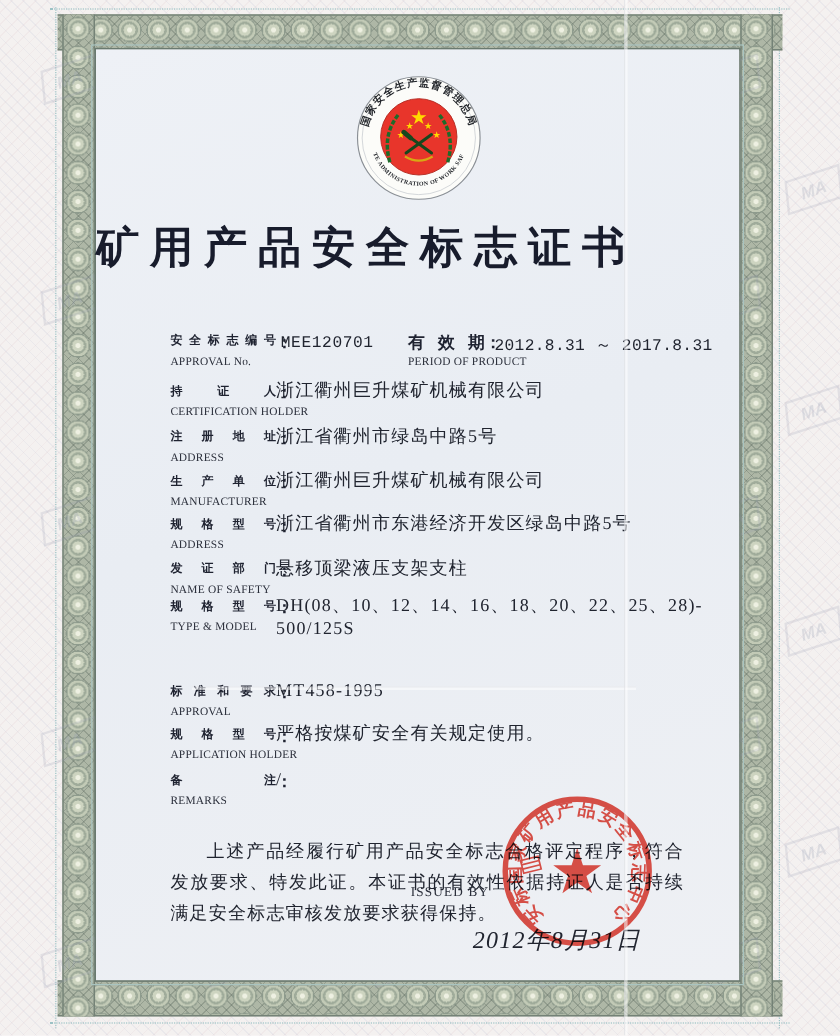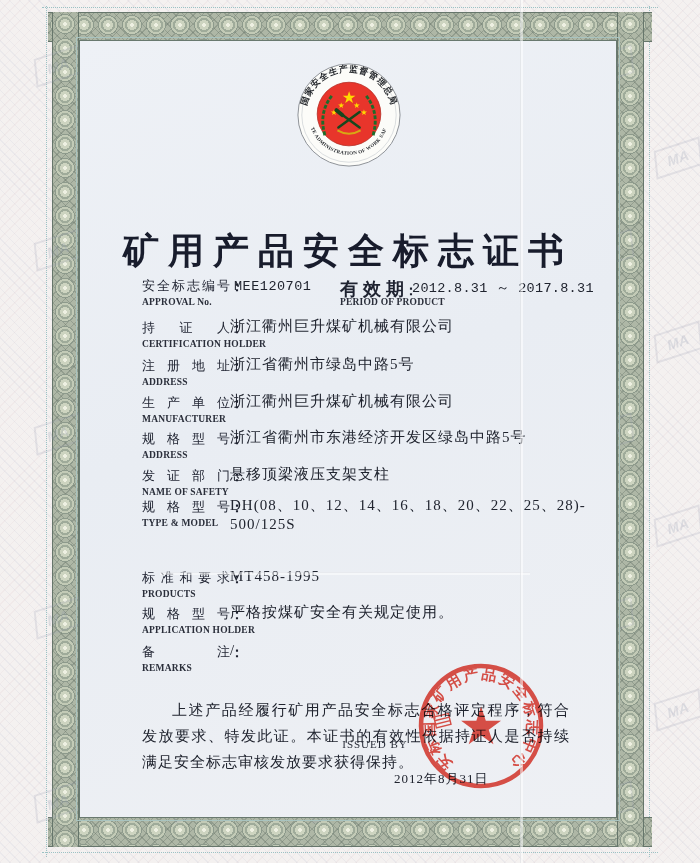--- a/index.html
+++ b/index.html
@@ -46,60 +46,60 @@
     pointer-events:none;
   }
   .wm span{
     font-family:"Liberation Sans",sans-serif;font-style:italic;font-weight:bold;
     font-size:14px;color:rgba(148,156,175,.24);transform:skewX(12deg);
   }
   
   .emblem{position:absolute;left:216px;top:21px;}
   
   .title{
-    position:absolute;left:0;top:141px;width:100%;text-align:center;
-    font-size:36px;font-weight:bold;color:#181c2c;letter-spacing:9px;white-space:nowrap;margin-top:45px;
+    position:absolute;left:0;top:141px;width:100%;text-align:left;
+    font-size:36px;font-weight:bold;color:#181c2c;letter-spacing:9px;white-space:nowrap;
   }
   .subtitle{
     position:absolute;left:0;top:189px;width:100%;text-align:center;
     font-size:15px;font-weight:bold;color:#1c2130;letter-spacing:.4px;white-space:nowrap;
   }
   
   .f-label{
     display:inline-block;width:88px;text-align:justify;text-align-last:justify;
-    font-size:13px;font-weight:normal;color:#1e2230;vertical-align:top;
+    font-size:10px;font-weight:bold;color:#1e2230;vertical-align:top;
   }
   .f-colon{font-size:14px;font-weight:bold;color:#1e2230;}
   .f-en{
     position:absolute;left:0;top:20px;font-size:9.5px;color:#2a2e3a;
-    letter-spacing:.2px;white-space:nowrap;font-weight:bold;
+    letter-spacing:.2px;white-space:nowrap;font-weight:normal;
   }
   .field-row{position:absolute;left:62px;height:34px;}
   .f-label-wrap{position:absolute;left:0;top:0;width:110px;}
   .f-value{
     position:absolute;left:88px;top:-2px;width:372px;
     font-size:15px;color:#20242f;letter-spacing:1px;line-height:19px;white-space:pre-line;
   }
   
   .approval-row{position:absolute;left:62px;top:236px;}
   .ap-label-wrap{position:absolute;left:0;top:0;width:110px;}
   .ap-value{position:absolute;left:92px;top:2px;font-family:"Liberation Mono","DejaVu Sans Mono",monospace;font-size:13.5px;color:#20242f;letter-spacing:.5px;white-space:nowrap;}
   .va-label-wrap{position:absolute;left:198px;top:0;width:80px;}
-  .va-label{display:inline-block;width:64px;text-align:justify;text-align-last:justify;font-size:18px;font-weight:bold;color:#1e2230;}
+  .va-label{display:inline-block;width:64px;text-align:justify;text-align-last:justify;font-size:14px;font-weight:bold;color:#1e2230;}
   .va-value{position:absolute;left:270px;top:2px;font-family:"Liberation Mono","DejaVu Sans Mono",monospace;font-size:13.5px;color:#20242f;letter-spacing:.3px;white-space:nowrap;}
   
   .statement{
     position:absolute;left:62px;top:656px;width:428px;
     font-size:15px;line-height:26px;color:#20242f;letter-spacing:1px;
     text-indent:2em;text-align:justify;
   }
   .issued{position:absolute;left:230px;top:694px;width:130px;text-align:center;}
   .issued-zh{font-size:17px;font-weight:bold;color:#1e2230;letter-spacing:3px;}
   .issued-en{font-size:11px;color:#2a2e3a;letter-spacing:1px;margin-top:3px;}
-  .issue-date{position:absolute;left:314px;top:729px;font-size:13px;color:#20242f;letter-spacing:1px;white-space:nowrap;}
+  .issue-date{position:absolute;left:314px;top:729px;font-size:20px;color:#20242f;letter-spacing:1px;white-space:nowrap;font-style:italic;}
   
   .stamp{position:absolute;left:333px;top:617px;opacity:.88;mix-blend-mode:multiply;}
 </style>
 </head>
 <body>
 
 <div class="zig-h" style="top:7px"></div>
 <div class="zig-h" style="bottom:10px"></div>
 <div class="zig-v" style="left:46px"></div>
 <div class="zig-v" style="right:50px"></div>
@@ -332,21 +332,21 @@
     <div class="f-label-wrap">
       <span class="f-label">规格型号</span><span class="f-colon">：</span>
       <div class="f-en">TYPE &amp; MODEL</div>
     </div>
     <div class="f-value">DH(08、10、12、14、16、18、20、22、25、28)-
 500/125S</div>
   </div>
       <div class="field-row" style="top: 528px;">
     <div class="f-label-wrap">
       <span class="f-label">标准和要求</span><span class="f-colon">：</span>
-      <div class="f-en">PRODUCTS</div>
+      <div class="f-en">APPROVAL</div>
     </div>
     <div class="f-value">MT458-1995</div>
   </div>
       <div class="field-row" style="top: 564px;">
     <div class="f-label-wrap">
       <span class="f-label">规格型号</span><span class="f-colon">：</span>
       <div class="f-en">APPLICATION HOLDER</div>
     </div>
     <div class="f-value">严格按煤矿安全有关规定使用。</div>
   </div>

